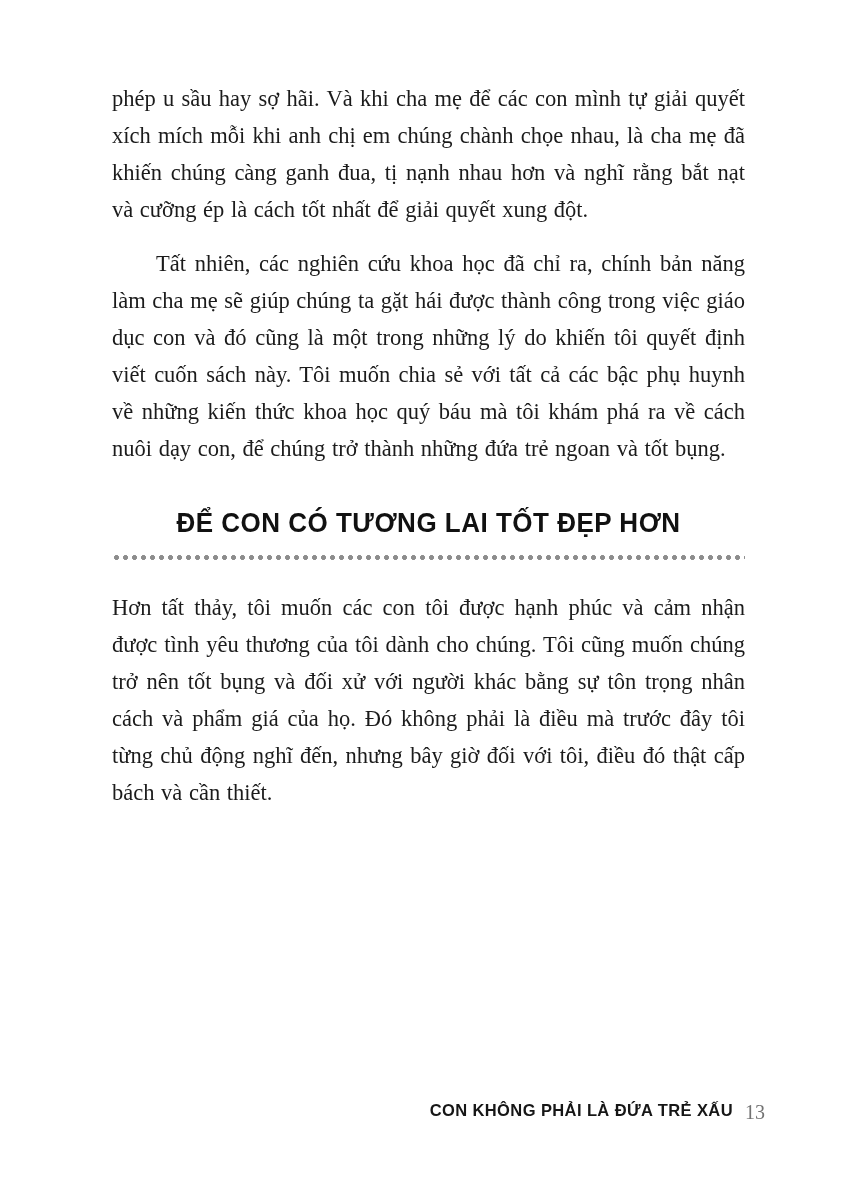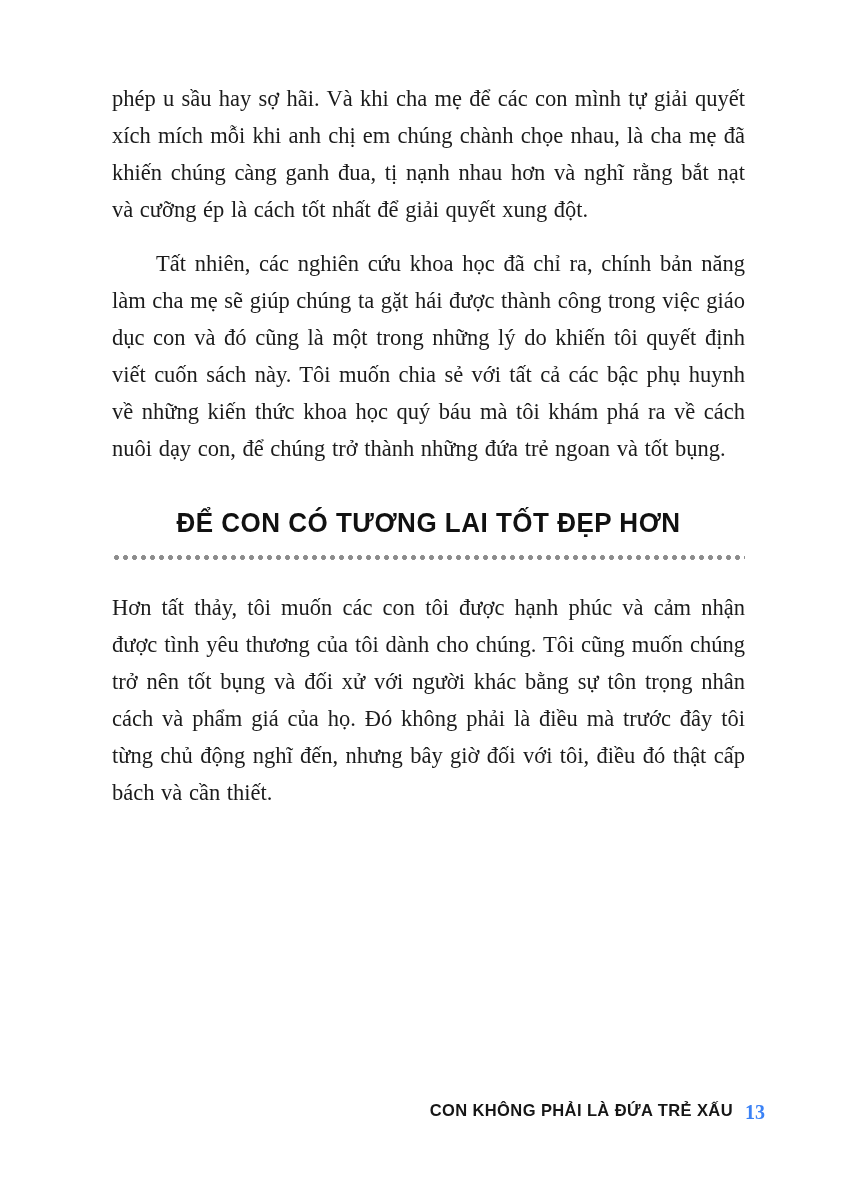--- a/index.html
+++ b/index.html
@@ -62,23 +62,23 @@
   }
   .running-title {
     font-family: "Liberation Sans", sans-serif;
     font-weight: 700;
     font-size: 16.5px;
     letter-spacing: 0.4px;
     color: #161616;
   }
   .page-number {
     font-family: "Liberation Serif", serif;
-    font-weight: 700;
+    font-weight: 400;
     font-size: 20px;
-    color: #3b82f6;
+    color: #737373;
   }
 </style>
 </head>
 <body>
 
 <div class="page">
   <div class="content">
 
     <p class="para">phép u sầu hay sợ hãi. Và khi cha mẹ để các con mình tự giải quyết xích mích mỗi khi anh chị em chúng chành chọe nhau, là cha mẹ đã khiến chúng càng ganh đua, tị nạnh nhau hơn và nghĩ rằng bắt nạt và cưỡng ép là cách tốt nhất để giải quyết xung đột.</p>
 

